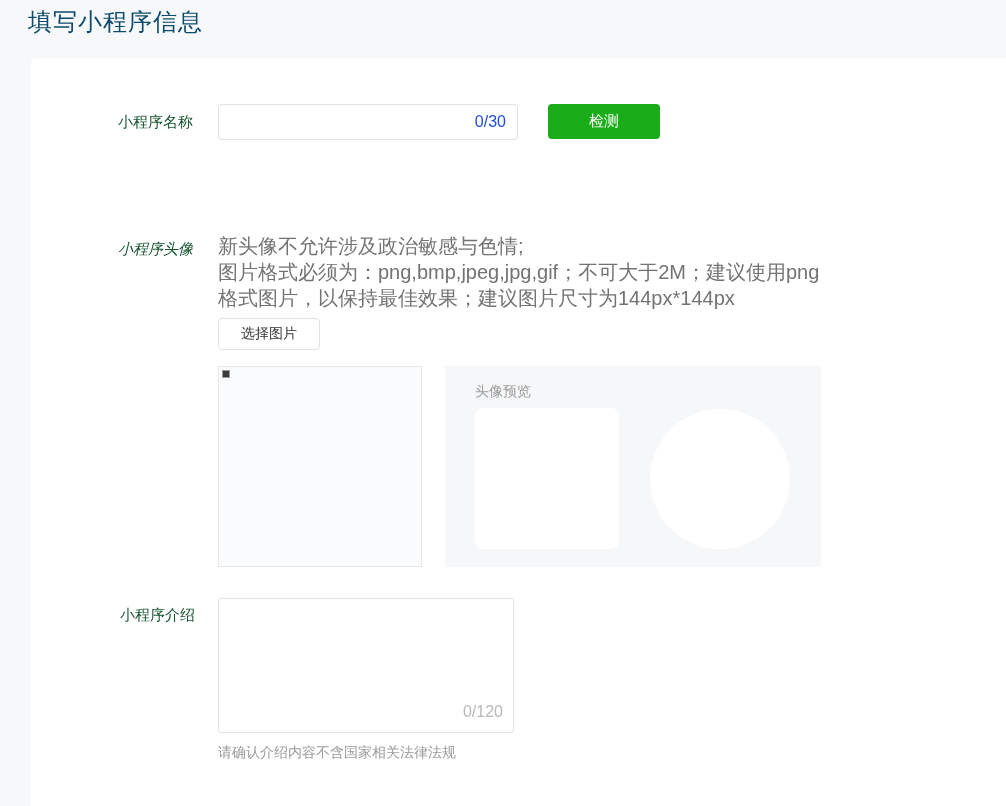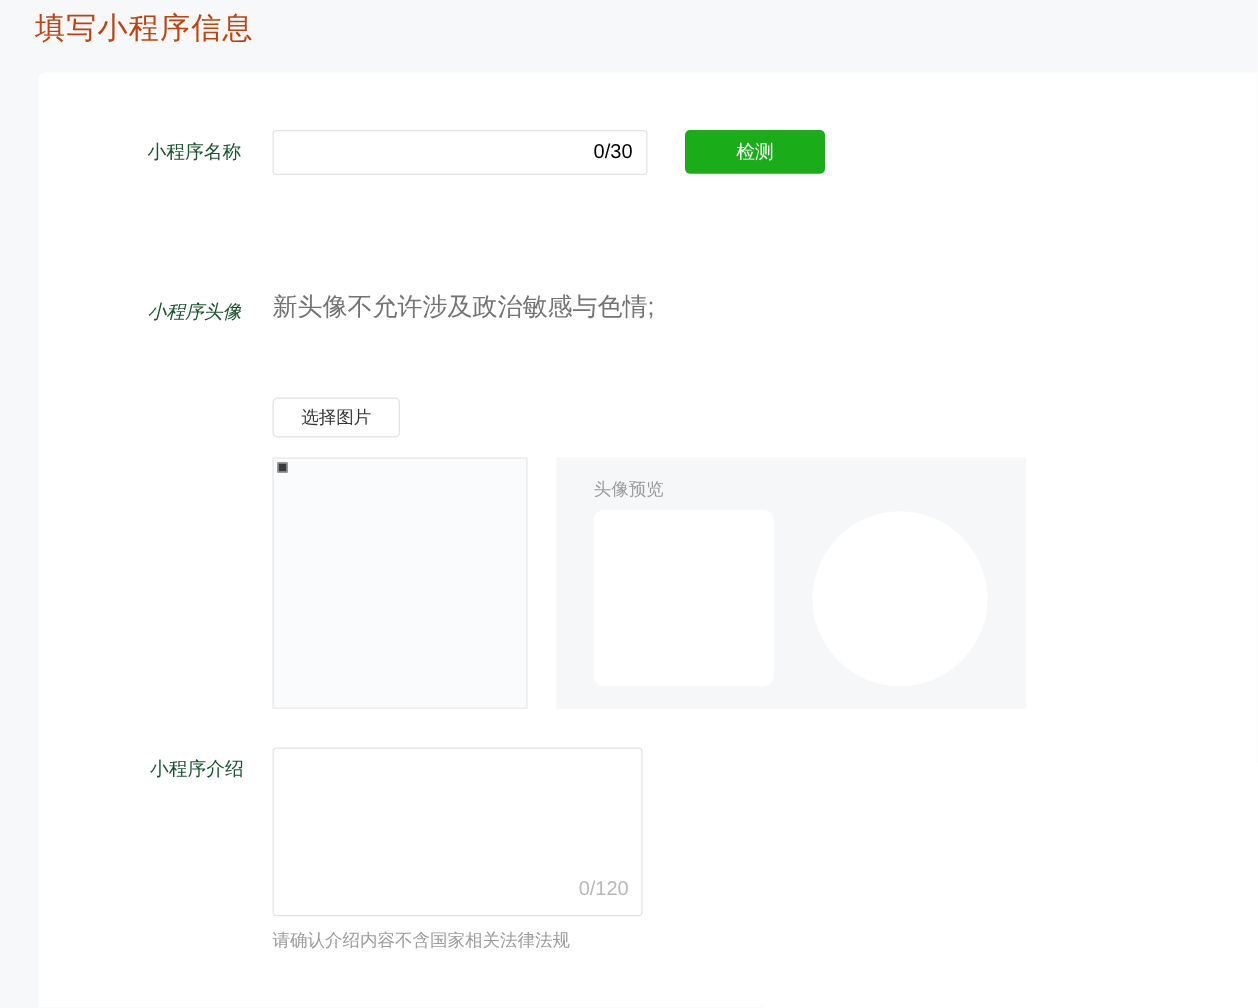--- a/index.html
+++ b/index.html
@@ -5,21 +5,21 @@
   * { margin: 0; padding: 0; box-sizing: border-box; }
   html, body {
     width: 1006px; height: 806px;
     font-family: "Liberation Sans", "DejaVu Sans", sans-serif;
     background: #f7f8fa;
     overflow: hidden;
     position: relative;
   }
   .page-title {
     position: absolute; left: 28px; top: 6px;
-    font-size: 24px; font-weight: 400; color: #c2410c;
+    font-size: 24px; font-weight: 400; color: #0c4a6e;
     letter-spacing: 1px;
   }
   .card {
     position: absolute; left: 31px; top: 58px;
     width: 975px; height: 748px;
     background: #ffffff;
     border-top-left-radius: 5px;
   }
   
   .field-label {
@@ -35,21 +35,21 @@
     width: 100%; height: 100%;
     border: 1px solid #e3e3e3; border-radius: 3px;
     background: #fff;
     padding: 0 58px 0 10px;
     font-size: 15px; color: #353535;
     outline: none;
   }
   .input-counter {
     position: absolute; right: 12px; top: 0;
     height: 36px; line-height: 36px;
-    font-size: 16px; color: #000000;
+    font-size: 16px; color: #1d4ed8;
     pointer-events: none;
   }
   .check-btn {
     position: absolute; left: 497px; top: 46px;
     width: 112px; height: 35px;
     background: #1aad19; color: #ffffff;
     border: none; border-radius: 4px;
     font-size: 15px; cursor: pointer;
     font-family: inherit;
     margin-left: 20px;
@@ -146,20 +146,21 @@
     <span class="input-counter">0/30</span>
   </div>
 
   <button class="check-btn">检测</button>
 
 
   <div class="field-label label-avatar">小程序头像</div>
 
   <div class="avatar-desc">
     <div>新头像不允许涉及政治敏感与色情;</div>
+    <div>图片格式必须为：png,bmp,jpeg,jpg,gif；不可大于2M；建议使用png格式图片，以保持最佳效果；建议图片尺寸为144px*144px</div>
   </div>
 
   <button class="choose-btn">选择图片</button>
 
   <div class="upload-box">
     <span class="broken-image-icon"></span>
   </div>
 
   <div class="preview-box">
     <div class="preview-title">头像预览</div>

